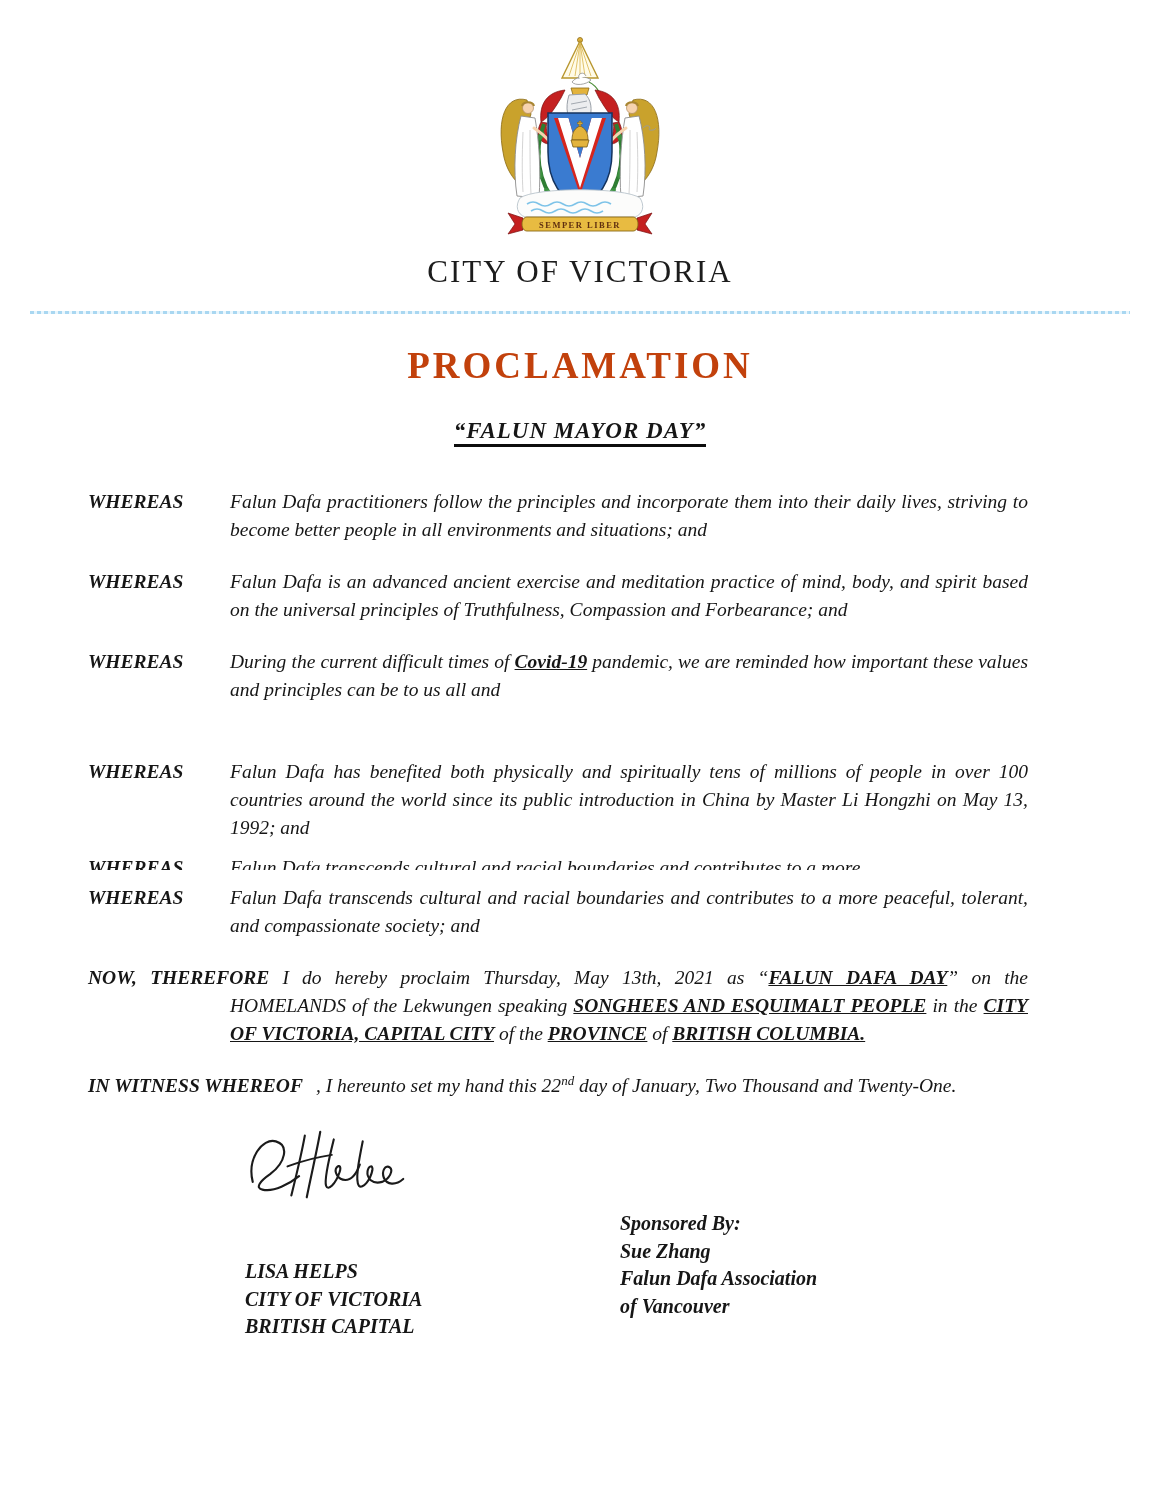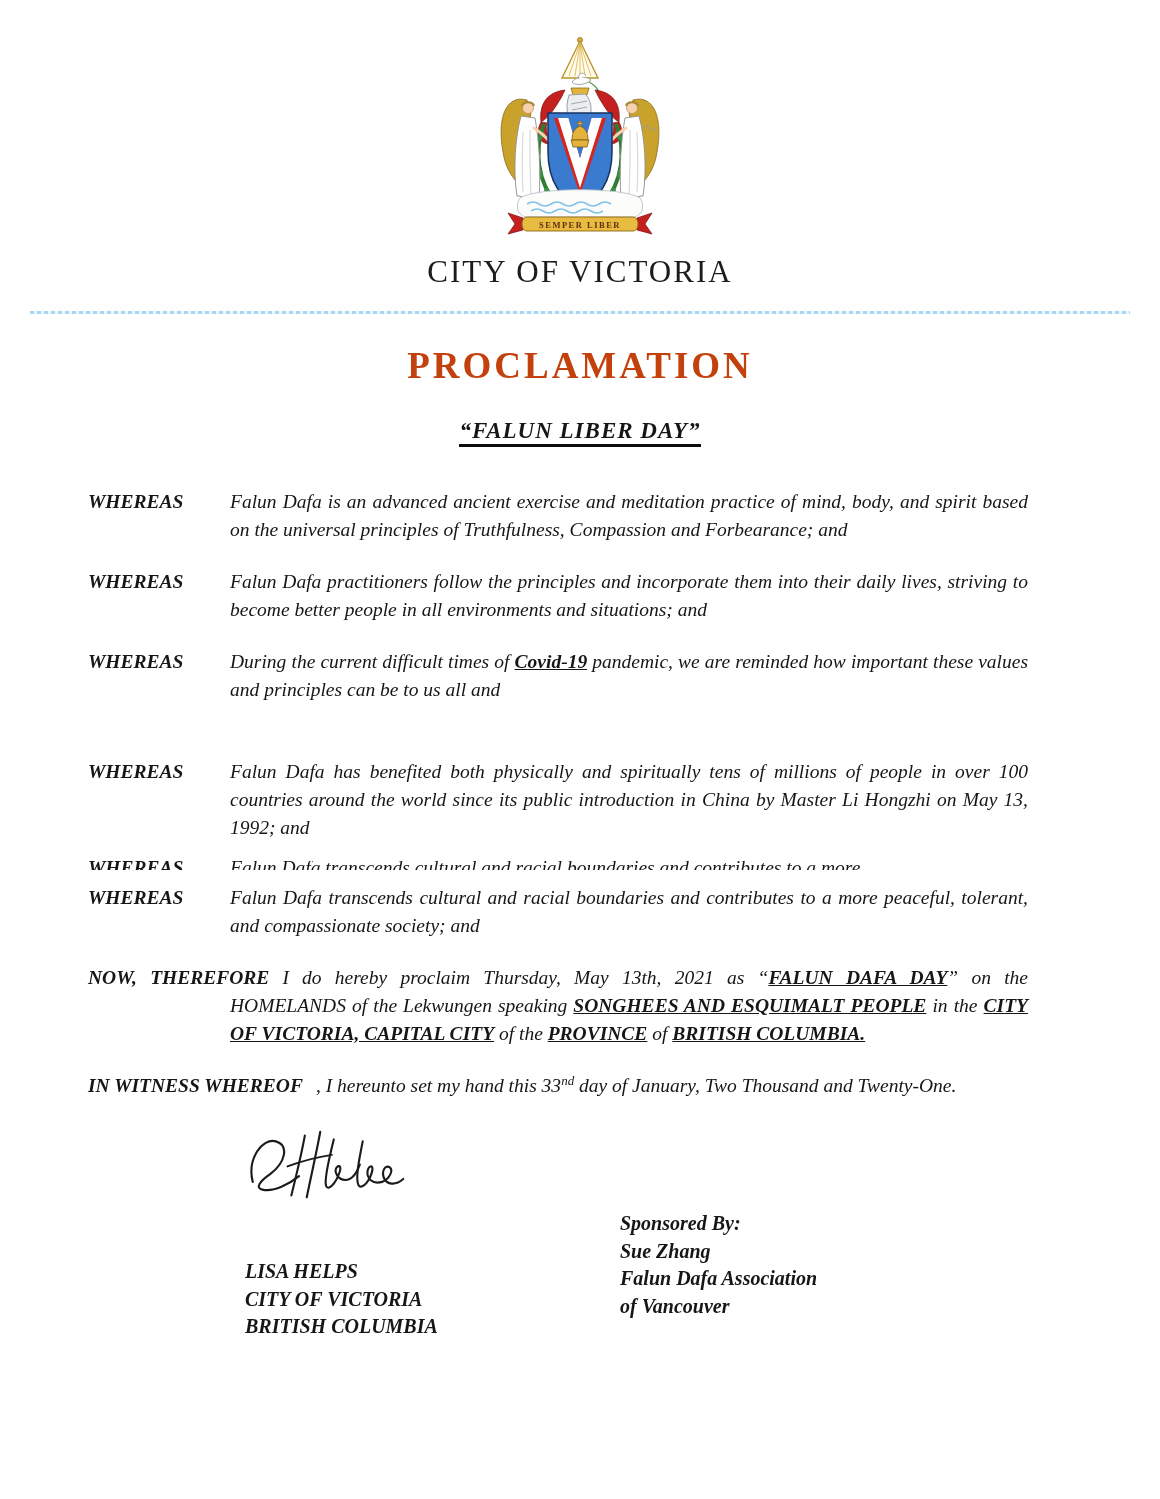--- a/index.html
+++ b/index.html
@@ -119,47 +119,47 @@
   </svg>
 </div>
 
 <div class="org-name">CITY OF VICTORIA</div>
 
 <div class="divider"></div>
 
 <div class="doc-title">PROCLAMATION</div>
 
 <div class="doc-subtitle">
-  <span>“FALUN LIBER DAY”</span>
+  <span>“FALUN MAYOR DAY”</span>
 </div>
 
 <div class="bodytext">
+    <div class="para "><span class="label fixed">WHEREAS</span><span>Falun Dafa practitioners follow the principles and incorporate them into their daily lives, striving to become better people in all environments and situations; and</span></div>
     <div class="para "><span class="label fixed">WHEREAS</span><span>Falun Dafa is an advanced ancient exercise and meditation practice of mind, body, and spirit based on the universal principles of Truthfulness, Compassion and Forbearance; and</span></div>
-    <div class="para "><span class="label fixed">WHEREAS</span><span>Falun Dafa practitioners follow the principles and incorporate them into their daily lives, striving to become better people in all environments and situations; and</span></div>
     <div class="para "><span class="label fixed">WHEREAS</span><span>During the current difficult times of </span><span class="b">Covid-19</span><span> pandemic, we are reminded how important these values and principles can be to us all and</span></div>
     <div class="para mt-extra"><span class="label fixed">WHEREAS</span><span>Falun Dafa has benefited both physically and spiritually tens of millions of people in over 100 countries around the world since its public introduction in China by Master Li Hongzhi on May 13, 1992; and</span></div>
     <div class="para  sliver">
       <div class="sliver-inner"><span class="label fixed">WHEREAS</span><span>Falun Dafa transcends cultural and racial boundaries and contributes to a more</span></div>
     </div>
     <div class="para "><span class="label fixed">WHEREAS</span><span>Falun Dafa transcends cultural and racial boundaries and contributes to a more peaceful, tolerant, and compassionate society; and</span></div>
     <div class="para "><span class="label gap">NOW, THEREFORE</span><span>I do hereby proclaim Thursday, May 13th, 2021 as “</span><span class="b">FALUN DAFA DAY</span><span>” on the HOMELANDS of the Lekwungen speaking </span><span class="b">SONGHEES AND ESQUIMALT PEOPLE</span><span> in the </span><span class="b">CITY OF VICTORIA, CAPITAL CITY</span><span> of the </span><span class="b">PROVINCE</span><span> of </span><span class="b">BRITISH COLUMBIA.</span></div>
-    <div class="para "><span class="label gap">IN WITNESS WHEREOF</span><span>,  I hereunto set my hand this 33</span><sup>nd</sup><span> day of January, Two Thousand and Twenty-One.</span></div>
+    <div class="para "><span class="label gap">IN WITNESS WHEREOF</span><span>,  I hereunto set my hand this 22</span><sup>nd</sup><span> day of January, Two Thousand and Twenty-One.</span></div>
     <div class="sig-wrap"><svg width="175" height="82" viewBox="0 0 175 85">
         <path d="M10 60 C4 36 20 14 34 18 C48 22 44 40 28 52 C18 59 12 66 20 68 C32 71 48 62 58 54" stroke="#1b1b1b" stroke-width="2.2" fill="none" stroke-linecap="round"></path>
         <path d="M64 12 C60 34 54 58 50 74" stroke="#1b1b1b" stroke-width="2.2" fill="none" stroke-linecap="round"></path>
         <path d="M80 8 C76 30 70 56 66 76" stroke="#1b1b1b" stroke-width="2.2" fill="none" stroke-linecap="round"></path>
         <path d="M46 44 C62 38 78 34 92 32" stroke="#1b1b1b" stroke-width="2" fill="none" stroke-linecap="round"></path>
         <path d="M94 16 C88 40 84 58 86 64 C88 70 96 62 100 50 C102 44 100 42 97 45 C94 49 98 58 106 58 C114 58 118 50 121 42" stroke="#1b1b1b" stroke-width="2.2" fill="none" stroke-linecap="round"></path>
         <path d="M124 18 C120 38 116 58 120 64 C124 68 132 58 134 48 C135 42 130 43 129 49 C128 56 134 63 144 60 C152 57 156 48 152 45 C148 42 143 48 146 56 C149 63 158 64 166 57" stroke="#1b1b1b" stroke-width="2.2" fill="none" stroke-linecap="round"></path>
       </svg></div>
     <div class="footer-cols">
       <div class="footer-col footer-col-left">
         <div>LISA HELPS</div>
         <div>CITY OF VICTORIA</div>
-        <div>BRITISH COLUMBIA</div>
+        <div>BRITISH CAPITAL</div>
       </div>
       <div class="footer-col">
         <div>Sponsored By:</div>
         <div>Sue Zhang</div>
         <div>Falun Dafa Association</div>
         <div>of Vancouver</div>
       </div>
     </div>
   </div>
 

